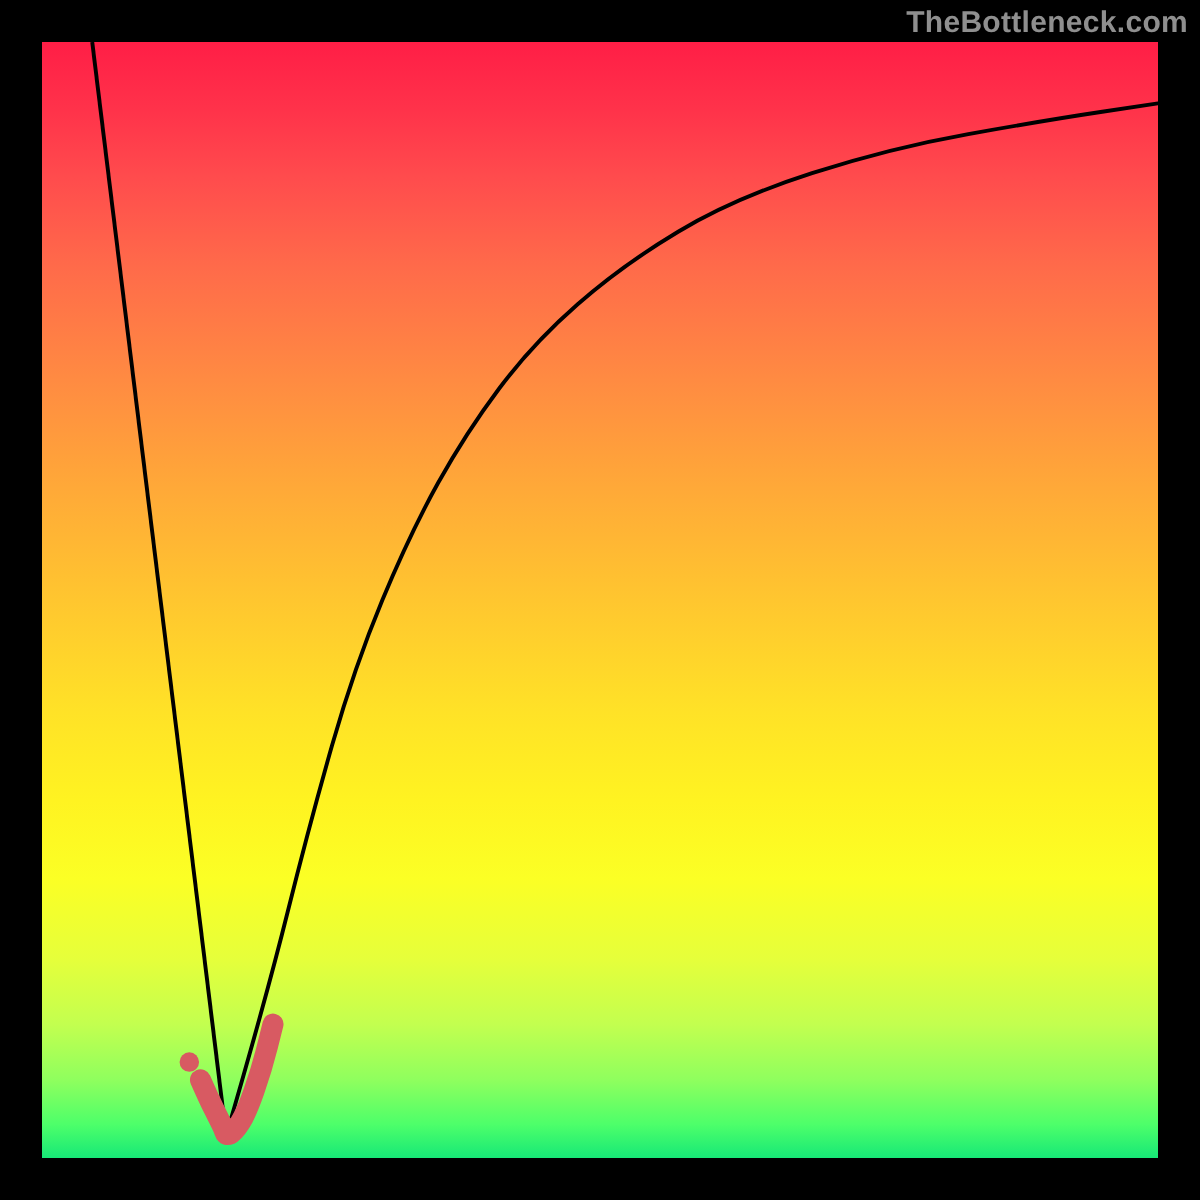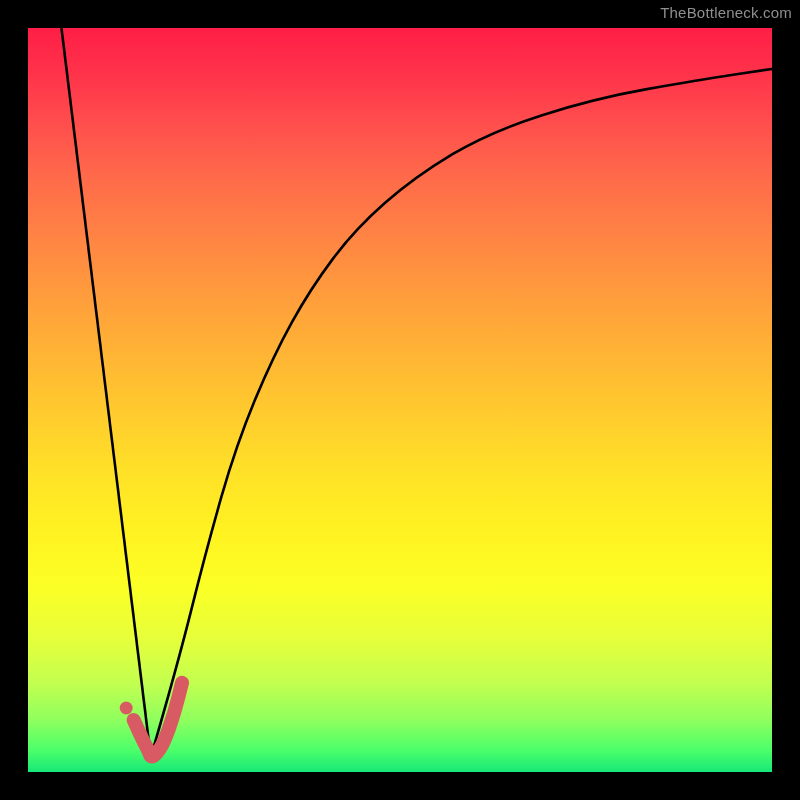--- a/index.html
+++ b/index.html
@@ -52,22 +52,22 @@
     position: absolute;
     inset: 0;
     width: 744px;
     height: 744px;
   }
   .watermark {
     position: absolute;
     top: 4px;
     right: 8px;
     font-family: Arial, Helvetica, sans-serif;
-    font-size: 15px;
-    font-weight: 400;
+    font-size: 20px;
+    font-weight: 700;
     color: #8f8f8f;
     letter-spacing: 0.2px;
     user-select: none;
   }
 </style>
 </head>
 <body>
 
 <div class="frame">
   <div class="watermark">TheBottleneck.com</div>

